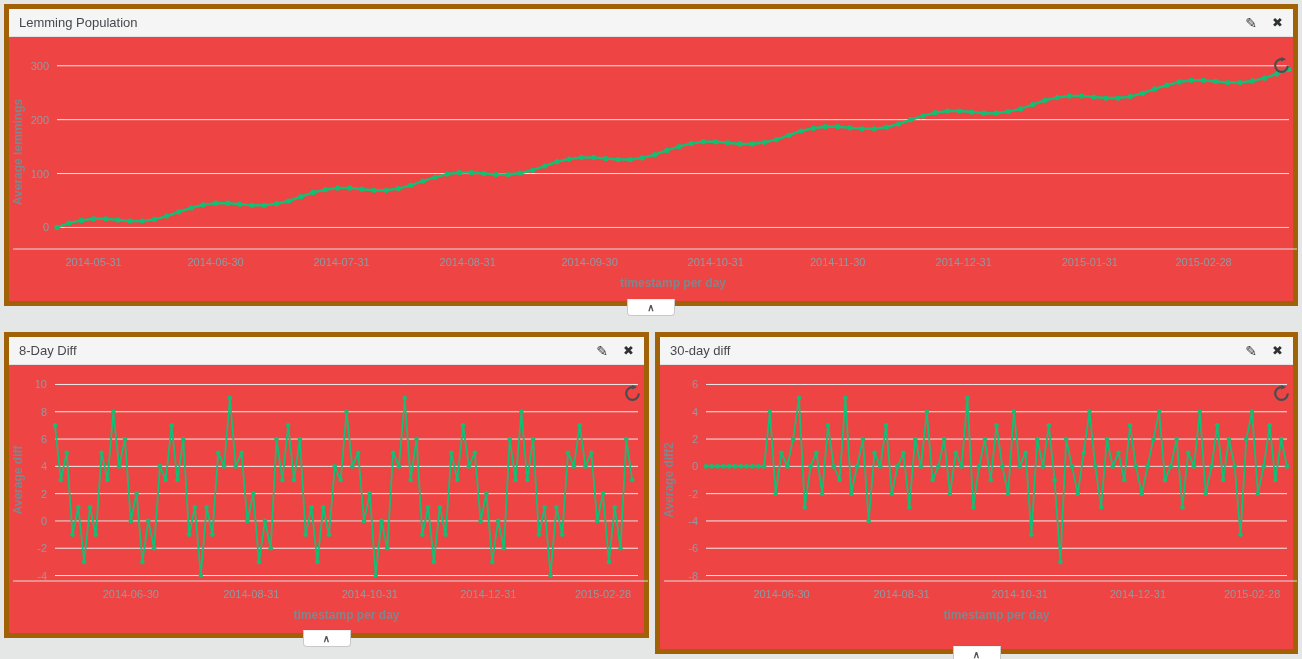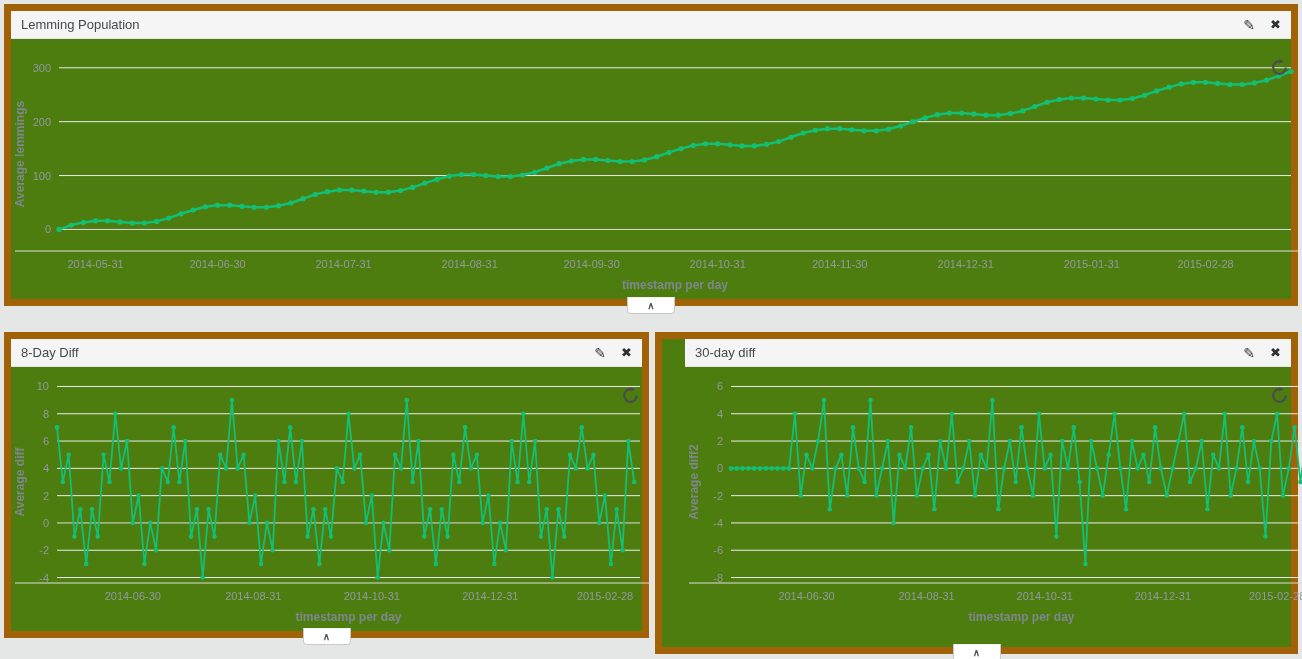--- a/index.html
+++ b/index.html
@@ -1,24 +1,24 @@
 <!DOCTYPE html>
 <html><head>
 <meta charset="utf-8">
 <style>
   html,body{margin:0;padding:0;}
   body{
     width:1302px;height:659px;position:relative;overflow:hidden;
     background:#e5e6e6;
     font-family:"Liberation Sans", sans-serif;
   }
-  .panel{position:absolute;background:#4d7c0f;border:7px solid #a16207;box-sizing:border-box;text-align:right;}
+  .panel{position:absolute;background:#ef4444;border:5px solid #a16207;box-sizing:border-box;text-align:right;}
   #panel-top{left:4px;top:4px;width:1294px;height:302px;}
   #panel-bl{left:4px;top:332px;width:645px;height:306px;}
-  #panel-br{left:655px;top:332px;width:643px;height:322px;padding-left:23px;}
+  #panel-br{left:655px;top:332px;width:643px;height:322px;}
 
   .panel-header{
     height:27px;background:#f5f5f5;border-bottom:1px solid #e3e3e3;
     display:flex;align-items:center;padding:0 10px;box-sizing:content-box;
     cursor:move;
   }
   .panel-title{font-size:13px;color:#45494d;}
   .header-actions{margin-left:auto;display:flex;align-items:center;gap:15px;}
   .icon-btn{font-size:13px;color:#2d3134;cursor:pointer;line-height:1;}
   .icon-btn.edit{font-size:14px;}

